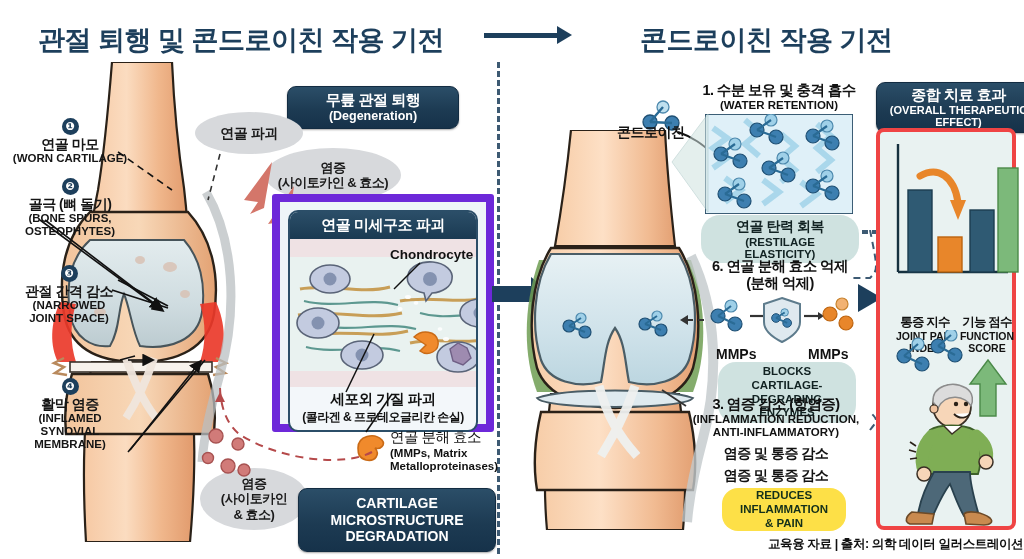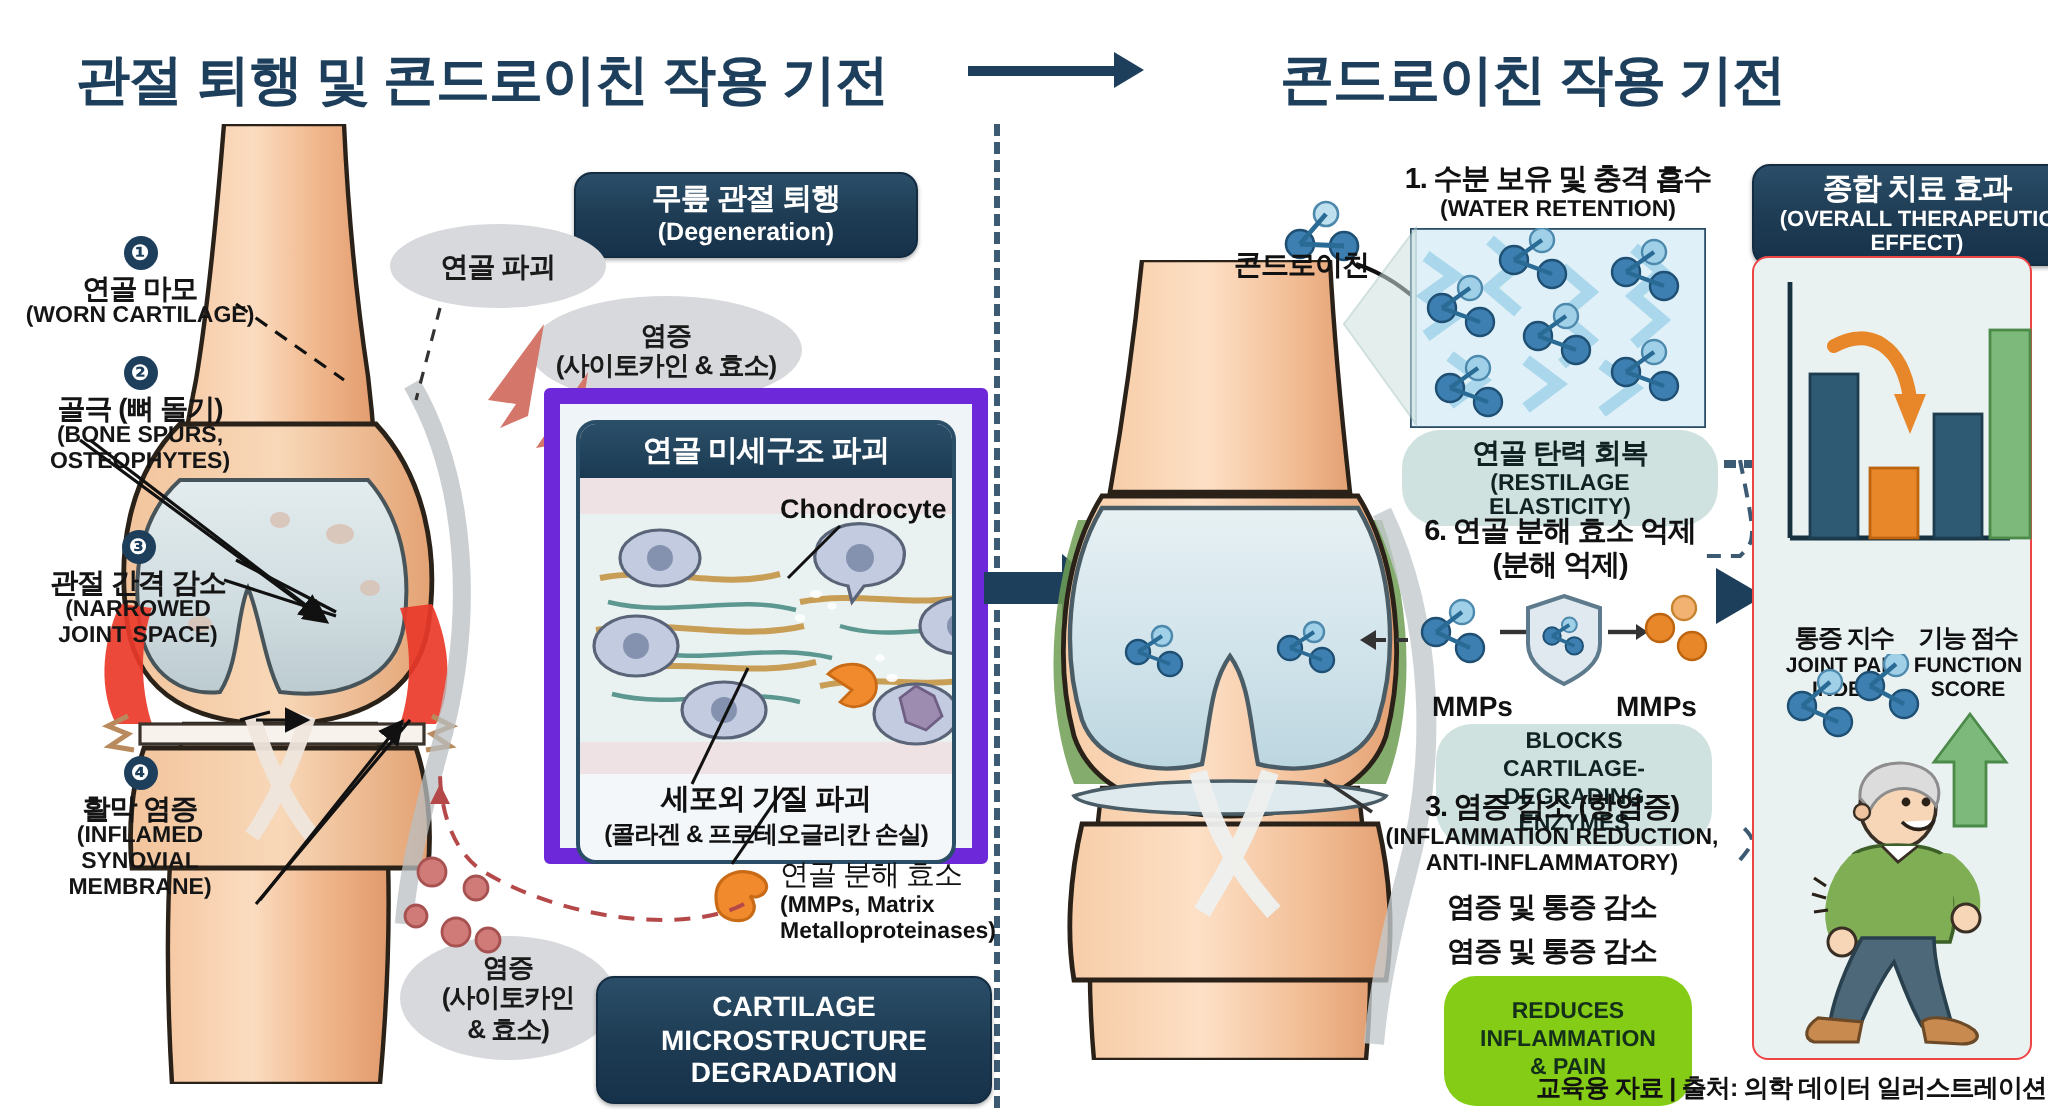--- a/index.html
+++ b/index.html
@@ -78,34 +78,34 @@
   .micro-foot { text-align:center; padding: 3px 2px 5px 2px; }
   .micro-foot .kr { font-size: 14.5px; font-weight: bold; color:#111; letter-spacing:-0.5px;}
   .micro-foot .en { font-size: 12px; font-weight: bold; color:#111; letter-spacing:-0.5px;}
 
   
   .step { text-align: center; color: #111; }
   .step .kr { font-size: 14.5px; font-weight: bold; letter-spacing: -0.6px; line-height:1.15;}
   .step .en { font-size: 11.5px; font-weight: bold; line-height: 1.13; }
 
   .green-pill {
-    background: #84cc16; border-radius: 16px; text-align: center;
+    background: #fde047; border-radius: 16px; text-align: center;
     color: #14301a; font-weight: bold; font-size: 11.5px; line-height: 1.2;
-    padding: 12px 10px;
+    padding: 1px 10px;
   }
   .mint-pill {
     background: #cfe2e0; border-radius: 19px; text-align:center;
     color:#122; font-weight: bold; padding: 3px 8px;
   }
   .mint-pill .kr { font-size: 14px; letter-spacing:-0.5px; }
   .mint-pill .en { font-size: 11.5px; }
 
   
   .effect-panel {
-    background: #e9f2f1; border: 1px solid #ef4444; border-radius: 8px;
+    background: #e9f2f1; border: 4px solid #ef4444; border-radius: 8px;
   }
   .barlbl { text-align:center; color:#111; }
   .barlbl .kr { font-size: 12.5px; font-weight: bold; letter-spacing:-0.8px; }
   .barlbl .en { font-size: 10.5px; font-weight: bold; line-height:1.1; }
 
   
   .footer { font-size: 12.5px; font-weight: bold; color: #111; letter-spacing:-0.4px;}
 
   
   .big-arrow { position: relative; width: 40px; height: 16px; background: #1d3f5c; }

